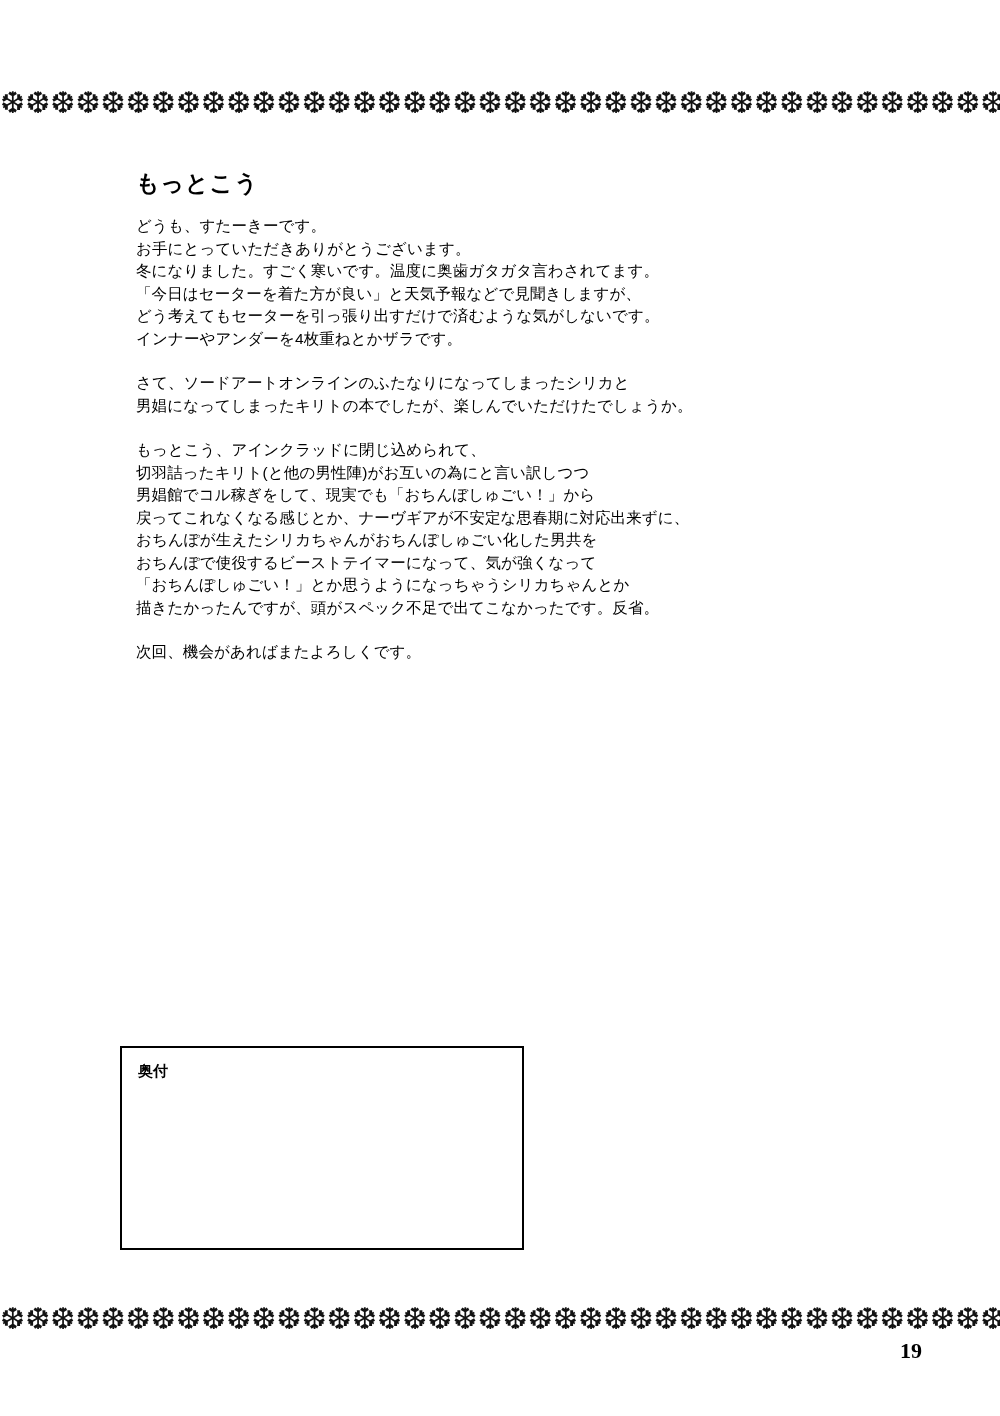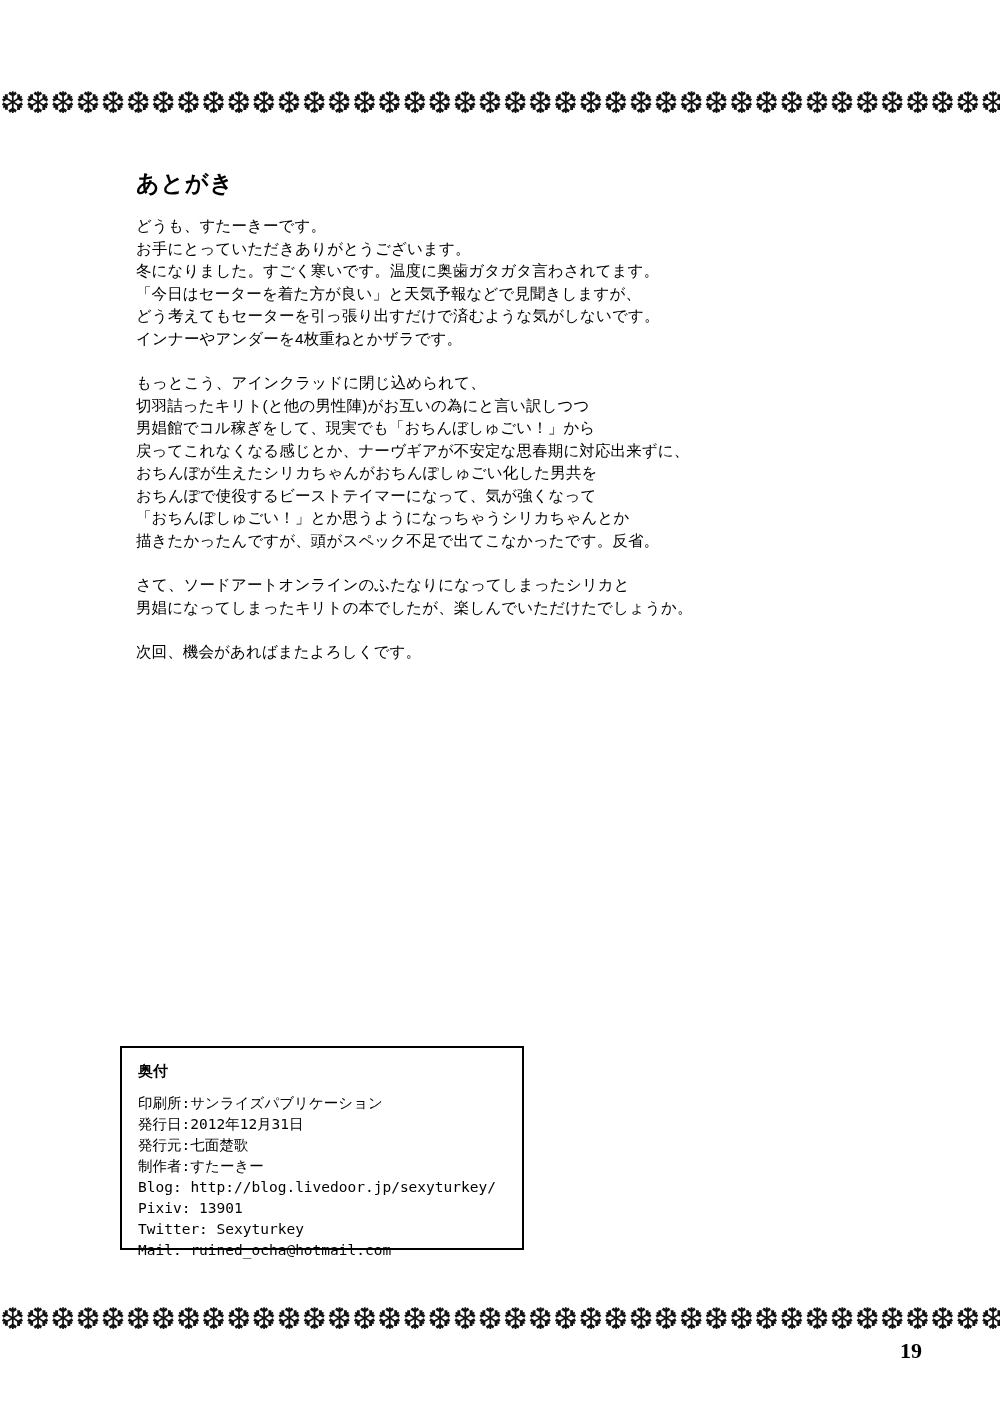--- a/index.html
+++ b/index.html
@@ -103,52 +103,44 @@
   }
 </style>
 </head>
 <body>
 
 <div class="page">
 
   <div class="snow-border snow-top">❆❆❆❆❆❆❆❆❆❆❆❆❆❆❆❆❆❆❆❆❆❆❆❆❆❆❆❆❆❆❆❆❆❆❆❆❆❆❆❆❆❆</div>
 
   <div class="content">
-    <h1 class="afterword-title">あとがき</h1>
+    <h1 class="afterword-title">もっとこう</h1>
 
     <p class="para">どうも、すたーきーです。
 お手にとっていただきありがとうございます。
 冬になりました。すごく寒いです。温度に奥歯ガタガタ言わされてます。
 「今日はセーターを着た方が良い」と天気予報などで見聞きしますが、
 どう考えてもセーターを引っ張り出すだけで済むような気がしないです。
 インナーやアンダーを4枚重ねとかザラです。</p>
+
+    <p class="para">さて、ソードアートオンラインのふたなりになってしまったシリカと
+男娼になってしまったキリトの本でしたが、楽しんでいただけたでしょうか。</p>
 
     <p class="para">もっとこう、アインクラッドに閉じ込められて、
 切羽詰ったキリト(と他の男性陣)がお互いの為にと言い訳しつつ
 男娼館でコル稼ぎをして、現実でも「おちんぼしゅごい！」から
 戻ってこれなくなる感じとか、ナーヴギアが不安定な思春期に対応出来ずに、
 おちんぽが生えたシリカちゃんがおちんぽしゅごい化した男共を
 おちんぽで使役するビーストテイマーになって、気が強くなって
 「おちんぽしゅごい！」とか思うようになっちゃうシリカちゃんとか
 描きたかったんですが、頭がスペック不足で出てこなかったです。反省。</p>
 
-    <p class="para">さて、ソードアートオンラインのふたなりになってしまったシリカと
-男娼になってしまったキリトの本でしたが、楽しんでいただけたでしょうか。</p>
-
     <p class="para last">次回、機会があればまたよろしくです。</p>
   </div>
 
   <div class="colophon">
     <div class="colophon-title">奥付</div>
-    <div class="colophon-lines">印刷所:サンライズパブリケーション
-発行日:2012年12月31日
-発行元:七面楚歌
-制作者:すたーきー
-Blog: http://blog.livedoor.jp/sexyturkey/
-Pixiv: 13901
-Twitter: Sexyturkey
-Mail: ruined_ocha@hotmail.com</div>
   </div>
 
   <div class="snow-border snow-bottom">❆❆❆❆❆❆❆❆❆❆❆❆❆❆❆❆❆❆❆❆❆❆❆❆❆❆❆❆❆❆❆❆❆❆❆❆❆❆❆❆❆❆</div>
 
   <div class="page-number">19</div>
 </div>
 
 </body></html>

